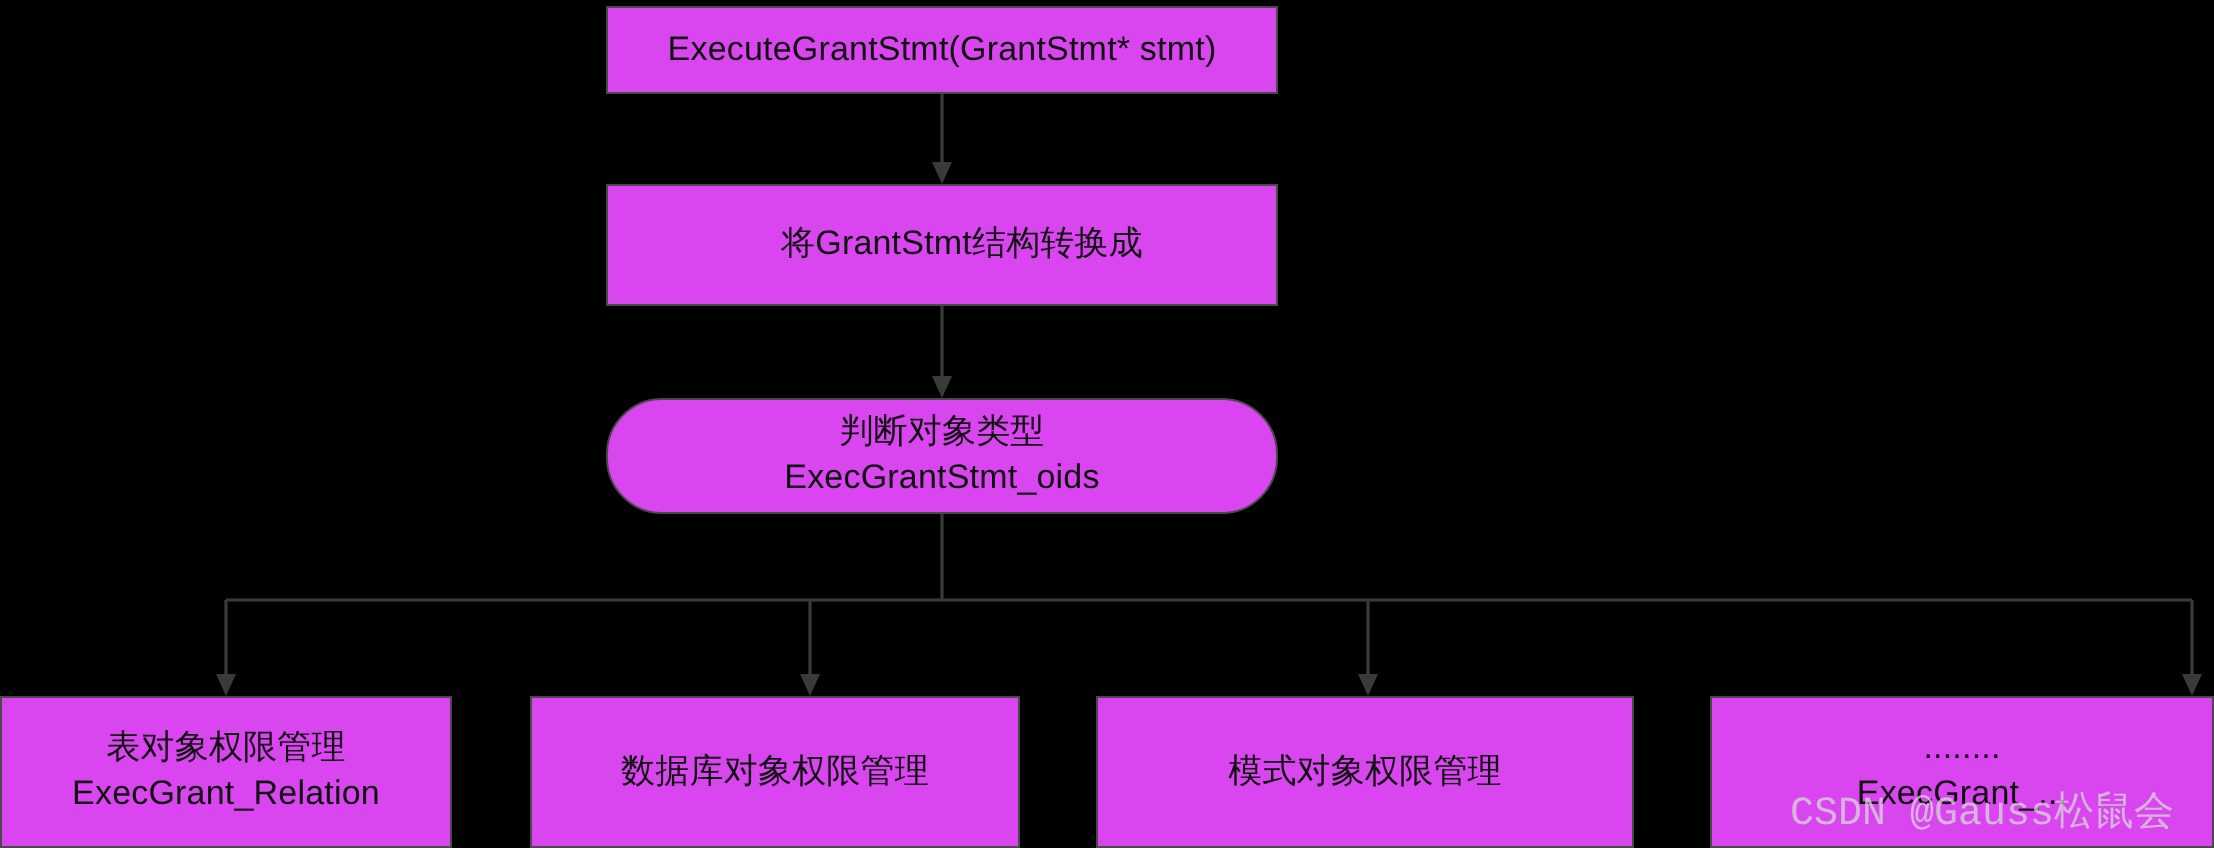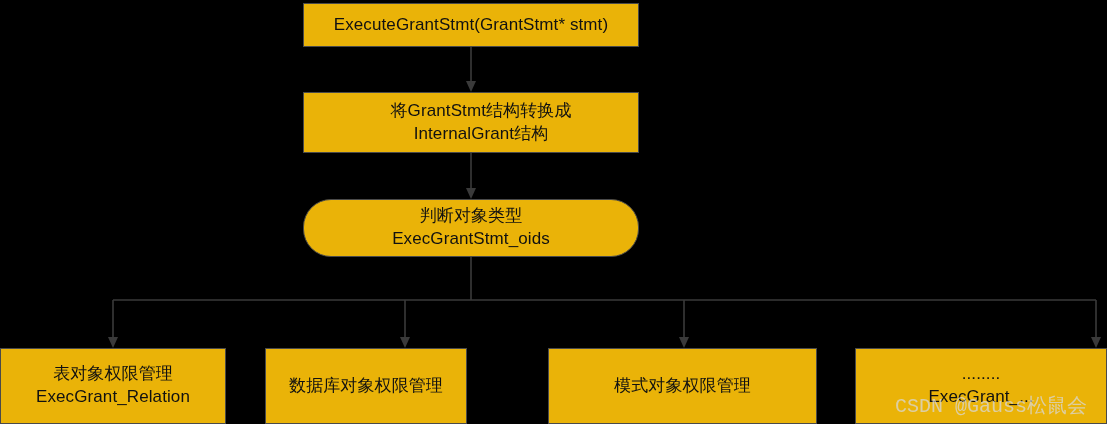--- a/index.html
+++ b/index.html
@@ -12,21 +12,21 @@
   }
   #canvas {
     position: relative;
     width: 1107px;
     height: 424px;
     background: #000000;
     overflow: hidden;
   }
   .node {
     position: absolute;
-    background: #eab308;
+    background: #d946ef;
     color: #111111;
     border: 1px solid #4a4a4a;
     box-sizing: border-box;
     display: flex;
     flex-direction: column;
     align-items: center;
     justify-content: center;
     text-align: left;
     line-height: 1.35;
     font-size: 17px;
@@ -47,21 +47,21 @@
     left: 303px;  top: 92px;  width: 336px; height: 61px; padding-left: 20px;
   }
   #node-decide-object-type {
     left: 303px;  top: 199px; width: 336px; height: 58px;
   }
   
   #node-relation {
     left: 0px;    top: 348px; width: 226px; height: 76px;
   }
   #node-database {
-    left: 265px;  top: 348px; width: 202px; height: 76px;
+    left: 265px;  top: 348px; width: 245px; height: 76px;
   }
   #node-namespace {
     left: 548px;  top: 348px; width: 269px; height: 76px; gap: 25px;
   }
   #node-ellipsis {
     left: 855px;  top: 348px; width: 252px; height: 76px;
   }
   
   .edge-svg {
     position: absolute;
@@ -133,21 +133,20 @@
       <polygon class="edge-head" points="1096,348 1091,337 1101,337"></polygon>
     </g>
   </svg>
 
   <div class="node" id="node-execute-grant-stmt">
     <span class="ln">ExecuteGrantStmt(GrantStmt* stmt)</span>
   </div>
 
   <div class="node" id="node-convert-struct">
     <span class="ln">将GrantStmt结构转换成</span>
-    <span class="ln">InternalGrant结构</span>
   </div>
 
   <div class="node" id="node-relation">
     <span class="ln">表对象权限管理</span>
     <span class="ln">ExecGrant_Relation</span>
   </div>
 
   <div class="node rounded" id="node-decide-object-type">
     <span class="ln">判断对象类型</span>
     <span class="ln">ExecGrantStmt_oids</span>

